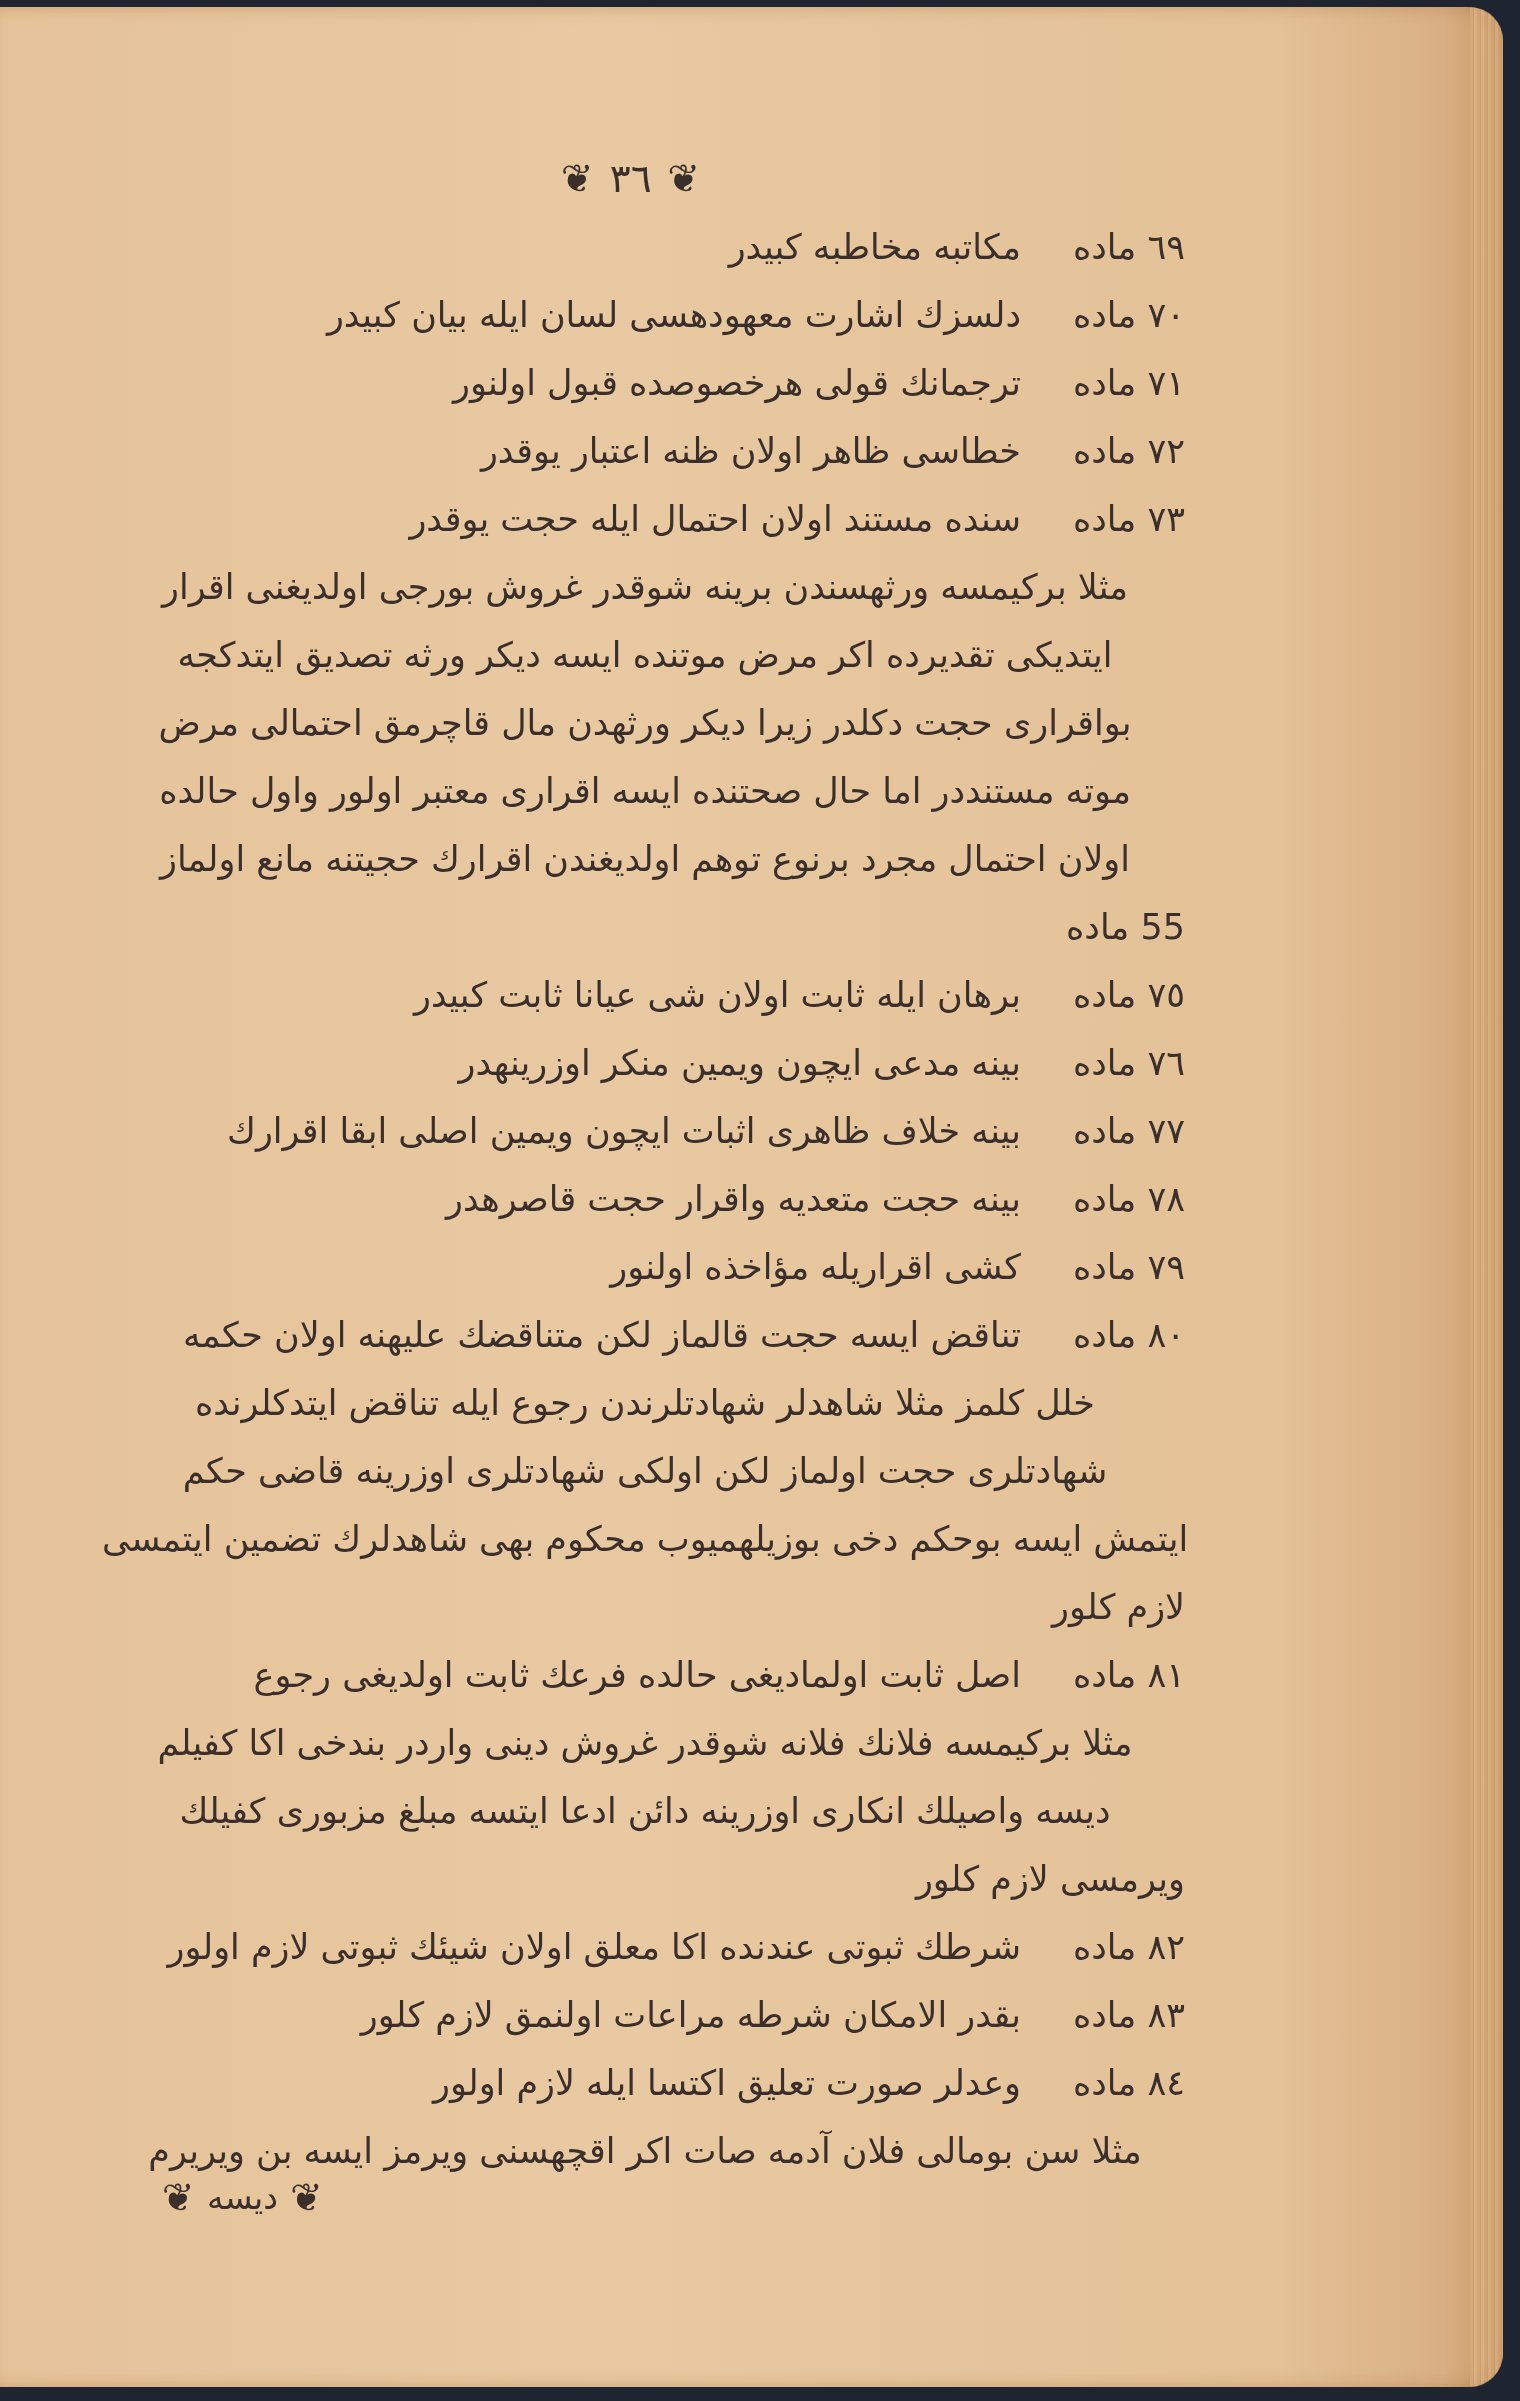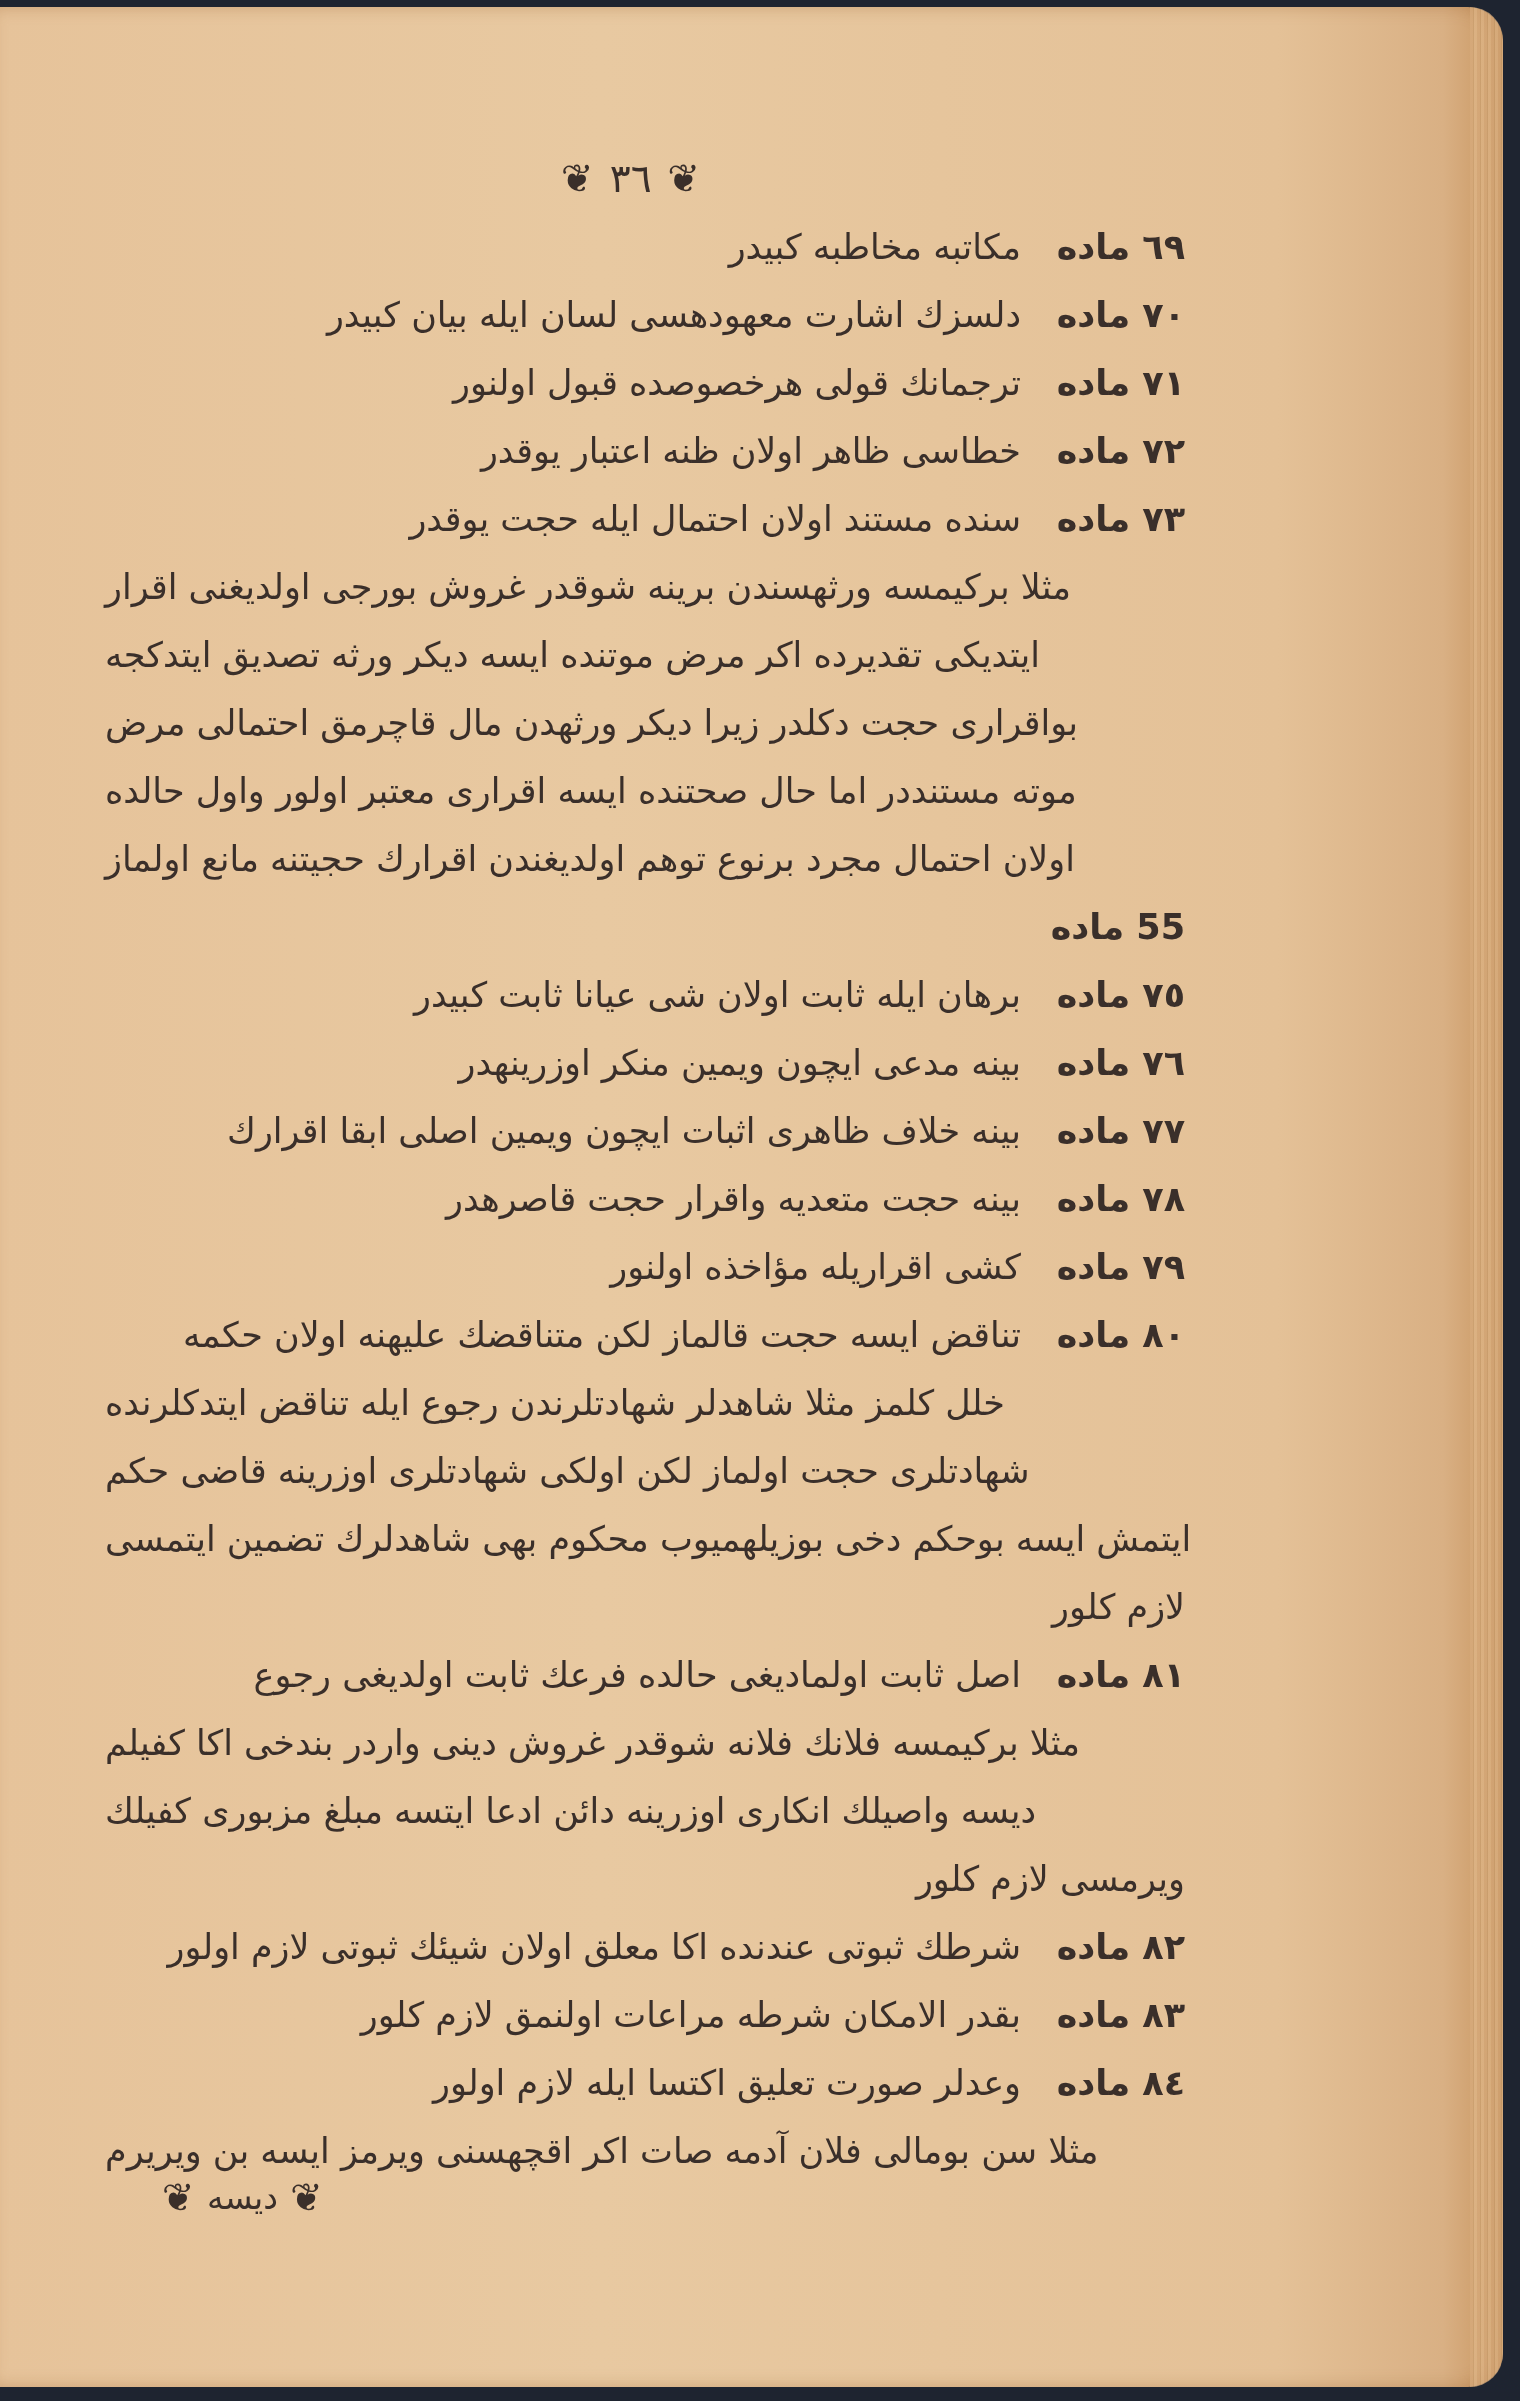--- a/index.html
+++ b/index.html
@@ -27,22 +27,22 @@
   }
   .header {
     direction: ltr; position: absolute; left: 456px; top: -8.8px;
     display: flex; align-items: center; gap: 16px; font-size: 39px; color: #3a2f2a;
   }
   .orn { font-size: 39px; color: #3a2f2a; }
   .line {
     height: 68px; line-height: 68px; font-size: 35px; white-space: nowrap;
     display: flex; gap: 32px; align-items: baseline;
   }
-  .line .num { min-width: 132px; display: inline-block; font-weight: bold; }
-  .line.cont { justify-content: flex-end; }
+  .line .num { min-width: 132px; display: inline-block; font-weight: normal; }
+  .line.cont { justify-content: center; }
   .lines { position: absolute; top: 48px; right: 0; width: 1080px; }
   .footer {
     position: absolute; left: 162px; top: 2168px; direction: ltr;
     display: flex; gap: 12.3px; align-items: center; font-size: 33px; color: #3a2f2a;
   }
 </style>
 </head>
 <body>
 
 <div class="page">

